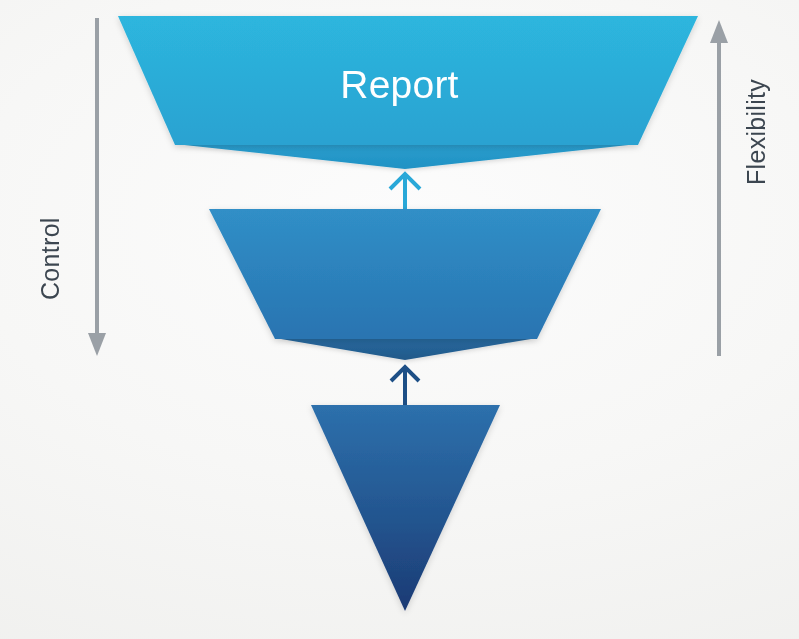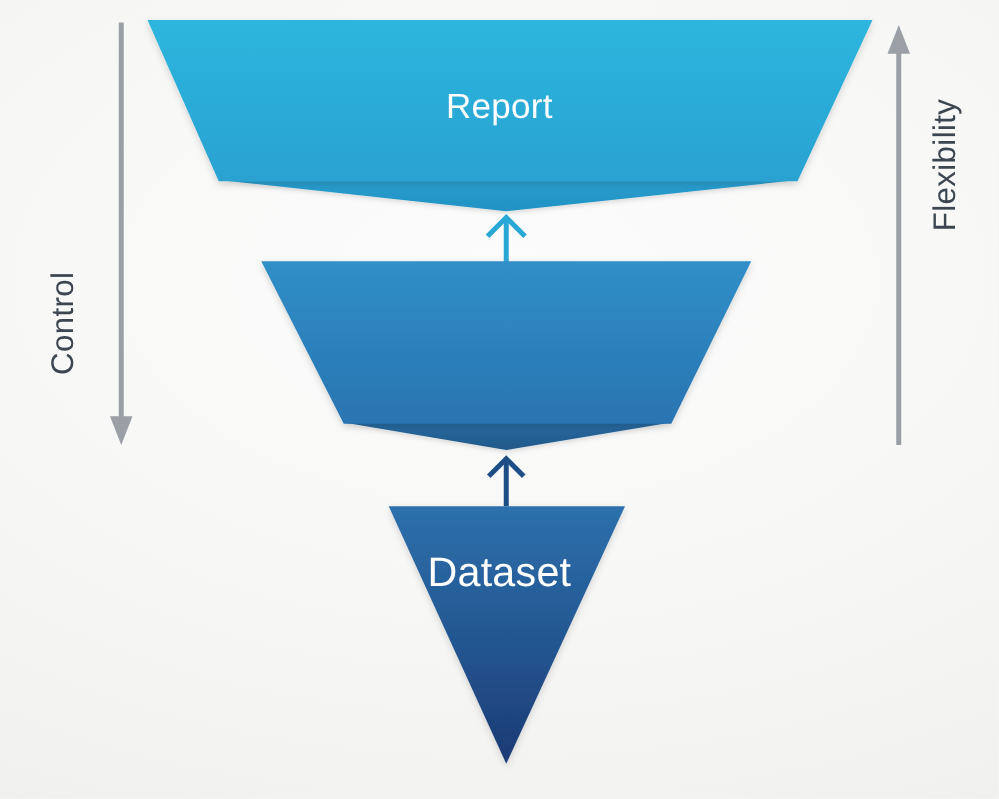--- a/index.html
+++ b/index.html
@@ -35,21 +35,21 @@
     font-weight: 400;
     white-space: nowrap;
     letter-spacing: 0.2px;
     text-align: center;
     pointer-events: none;
     user-select: none;
   }
   #label-report {
     left: 0; right: 0;
     top: 62px;
-    font-size: 28px;
+    font-size: 39px;
     line-height: 46px;
   }
   #label-datasource {
     left: 0; right: 0;
     top: 259px;
     font-size: 34px;
     line-height: 42px;
   }
   #label-dataset {
     left: 0; right: 0;
@@ -146,19 +146,18 @@
 
     <g>
       <line x1="719" y1="40" x2="719" y2="356" stroke="#9aa0a6" stroke-width="4"></line>
       <polygon points="719,20 710,43 728,43" fill="#9aa0a6"></polygon>
     </g>
   </svg>
 
   <div class="shape-label" id="label-report">Report</div>
 
 
-  <div class="shape-label" id="label-dataset">Dataset</div>
 
   <div class="axis-label" id="label-control">Control</div>
 
   <div class="axis-label" id="label-flexibility">Flexibility</div>
 
 </div>
 
 </body></html>

